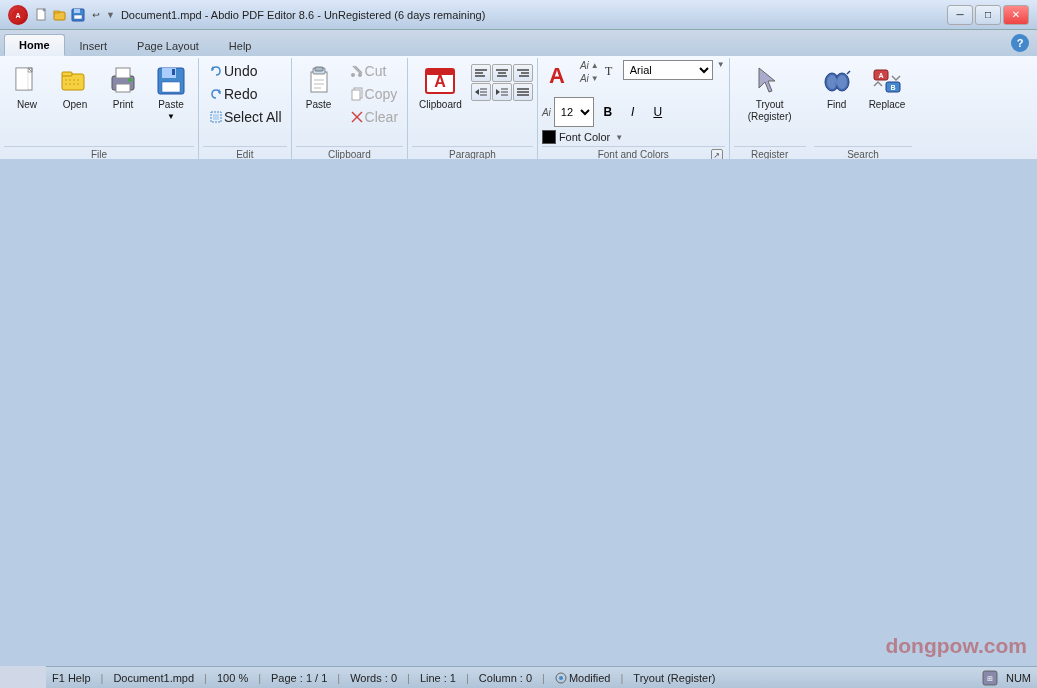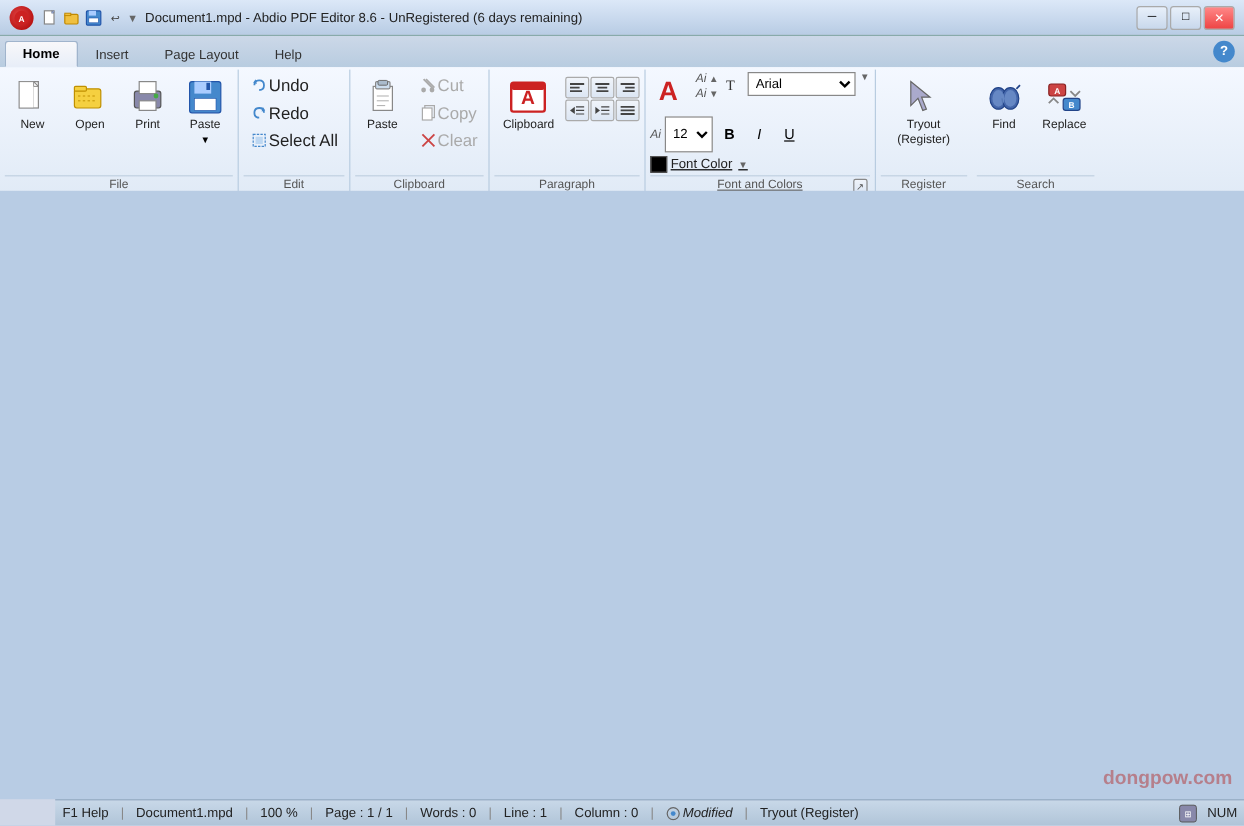--- a/index.html
+++ b/index.html
@@ -257,21 +257,20 @@
       display: flex;
       align-items: center;
       justify-content: center;
       font-size: 9px;
     }
 
     .font-color-row {
       display: flex;
       align-items: center;
       gap: 3px;
-      text-decoration: underline;
     }
     .color-swatch {
       width: 14px;
       height: 14px;
       background: black;
       border: 1px solid #555;
     }
 
     
     .main-content {
@@ -298,21 +297,21 @@
     .status-right {
       margin-left: auto;
       display: flex;
       align-items: center;
       gap: 8px;
     }
     .watermark {
       position: absolute;
       bottom: 30px;
       right: 10px;
-      font-size: 16px;
+      font-size: 21px;
       font-weight: bold;
       color: rgba(180,50,50,0.5);
       pointer-events: none;
       font-family: Arial, sans-serif;
     }
 
     
     .help-icon {
       width: 18px;
       height: 18px;
@@ -751,21 +750,21 @@
   <span>100 %</span>
   <span class="status-sep">|</span>
   <span>Page : 1 / 1</span>
   <span class="status-sep">|</span>
   <span>Words : 0</span>
   <span class="status-sep">|</span>
   <span>Line : 1</span>
   <span class="status-sep">|</span>
   <span>Column : 0</span>
   <span class="status-sep">|</span>
-  <span style="display:flex;align-items:flex-start;gap:2px;font-style:italic;">
+  <span style="display:flex;align-items:flex-start;gap:2px;">
     <svg width="12" height="12" viewBox="0 0 12 12">
         <circle cx="6" cy="6" r="5" fill="none" stroke="#666" stroke-width="1"></circle>
         <circle cx="6" cy="6" r="2" fill="#4488cc"></circle>
       </svg>
     <span>Modified</span>
   </span>
   <span class="status-sep">|</span>
   <span>Tryout (Register)</span>
   <div class="status-right">
     <svg width="16" height="16" viewBox="0 0 16 16">

